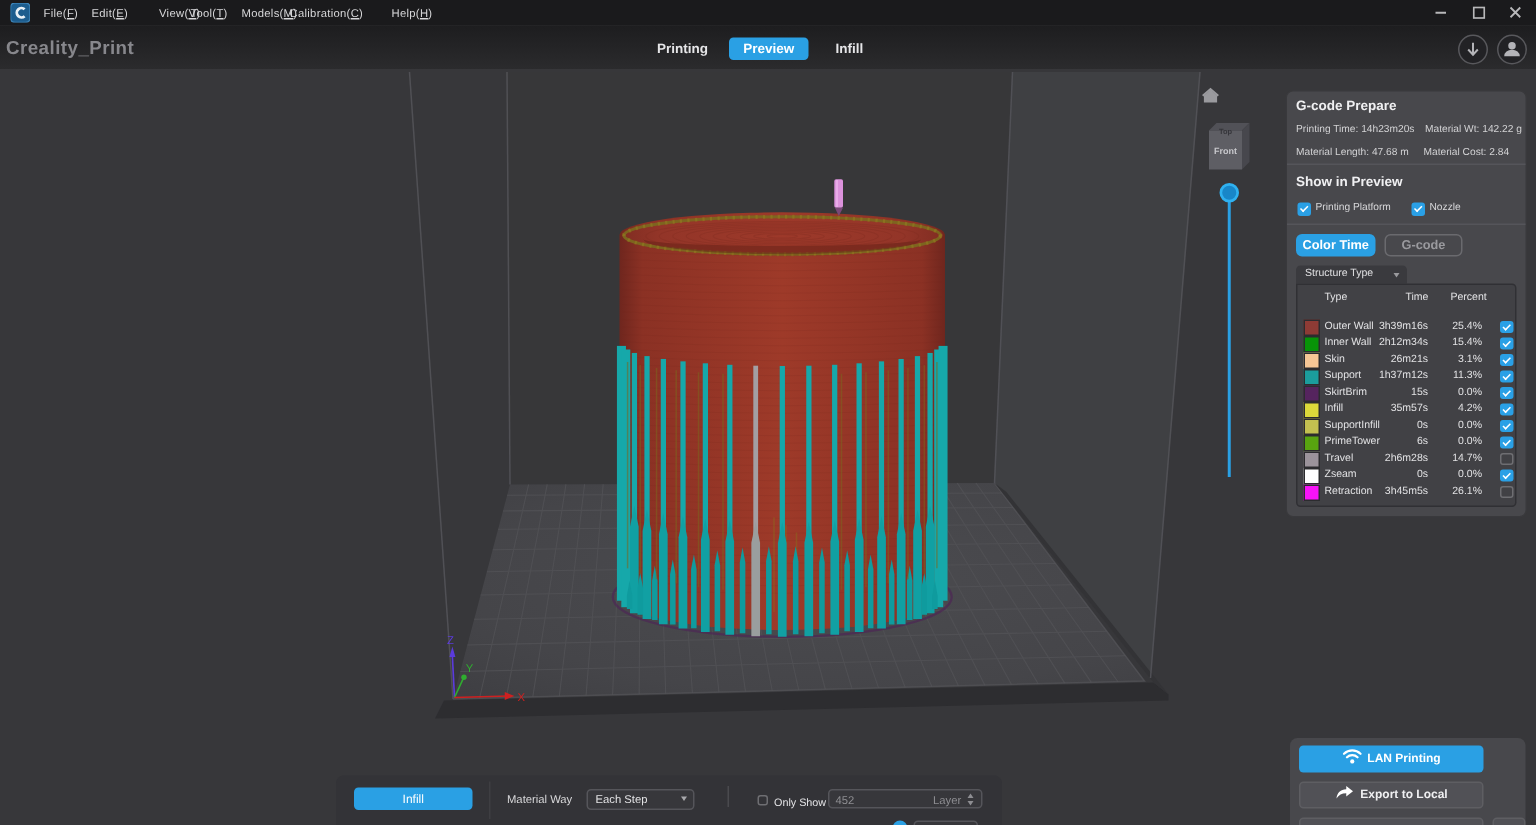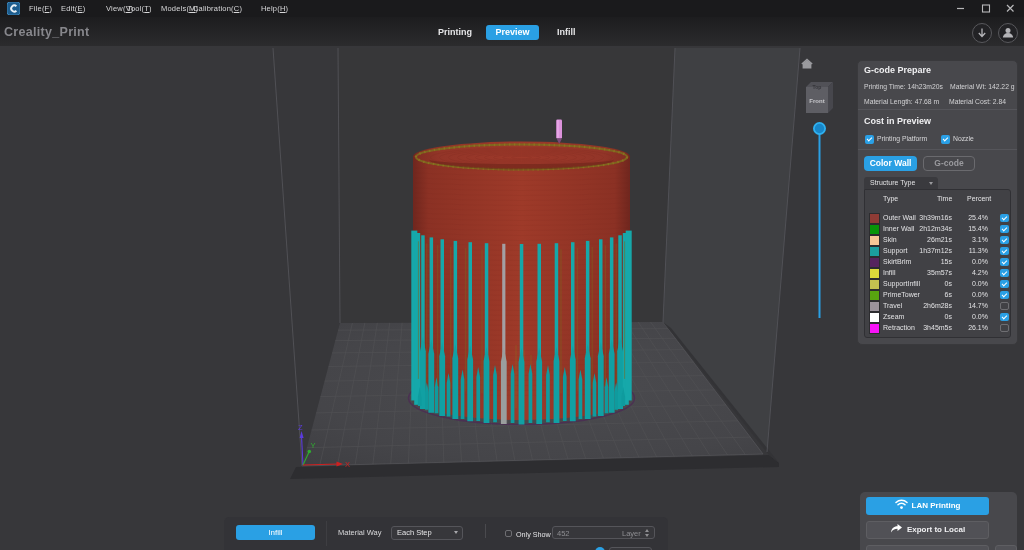--- a/index.html
+++ b/index.html
@@ -306,28 +306,28 @@
 <div id="panel">
  <div class="abs" style="left:865px;top:66px"></div>
 </div>
 
 <div class="abs" style="left:864px;top:65px;font-weight:bold;font-size:9px;color:#f0f0f2">G-code Prepare</div>
 <div class="abs" style="left:864px;top:83px;font-size:6.8px;color:#d2d2d4">Printing Time: 14h23m20s</div>
 <div class="abs" style="left:950px;top:83px;font-size:6.8px;color:#d2d2d4">Material Wt: 142.22 g</div>
 <div class="abs" style="left:864px;top:98px;font-size:6.8px;color:#d2d2d4">Material Length: 47.68 m</div>
 <div class="abs" style="left:949px;top:98px;font-size:6.8px;color:#d2d2d4">Material Cost: 2.84</div>
 <div class="abs" style="left:858px;top:109px;width:159px;height:1px;background:#55555a"></div>
-<div class="abs" style="left:864px;top:116px;font-weight:bold;font-size:9px;color:#f0f0f2">Cost in Preview</div>
+<div class="abs" style="left:864px;top:116px;font-weight:bold;font-size:9px;color:#f0f0f2">Show in Preview</div>
 <div class="chk" style="left:865px;top:135px"></div>
 <div class="abs" style="left:877px;top:135px;font-size:6.8px;color:#d8d8da">Printing Platform</div>
 <div class="chk" style="left:941px;top:135px"></div>
 <div class="abs" style="left:953px;top:135px;font-size:6.8px;color:#d8d8da">Nozzle</div>
 <div class="abs" style="left:858px;top:149px;width:159px;height:1px;background:#55555a"></div>
 <div class="abs" style="left:864px;top:156px;width:53px;height:15px;background:#2aa0e4;border-radius:4px;
-  text-align:center;line-height:15px;font-weight:bold;font-size:8.5px;color:#fff">Color Wall</div>
+  text-align:center;line-height:15px;font-weight:bold;font-size:8.5px;color:#fff">Color Time</div>
 <div class="abs" style="left:923px;top:156px;width:52px;height:15px;border:1px solid #6a6a6e;border-radius:4px;
   text-align:center;line-height:13px;font-weight:bold;font-size:8.5px;color:#9a9a9e">G-code</div>
 <div class="abs" style="left:864px;top:177px;width:74px;height:12px;background:#3a3a3e;border-radius:3px 3px 0 0;
   font-size:7px;color:#e0e0e2;line-height:12px;padding-left:6px">Structure Type</div>
 <div class="abs" style="left:929px;top:182px;width:0;height:0;border-left:2.5px solid transparent;border-right:2.5px solid transparent;border-top:3px solid #9a9a9e"></div>
 <div class="abs" style="left:864px;top:189px;width:147px;height:149px;background:#414145;border:1px solid #303034;border-radius:0 3px 3px 3px"></div>
 <div class="abs" style="left:883px;top:195px;font-size:7px;color:#e4e4e6">Type</div>
 <div class="abs" style="left:937px;top:195px;font-size:7px;color:#e4e4e6">Time</div>
 <div class="abs" style="left:967px;top:195px;font-size:7px;color:#e4e4e6">Percent</div>
 <div class="abs" style="left:869px;top:213px;width:11px;height:11px;background:#8e3b35;border:1px solid #2c2c2f"></div>

